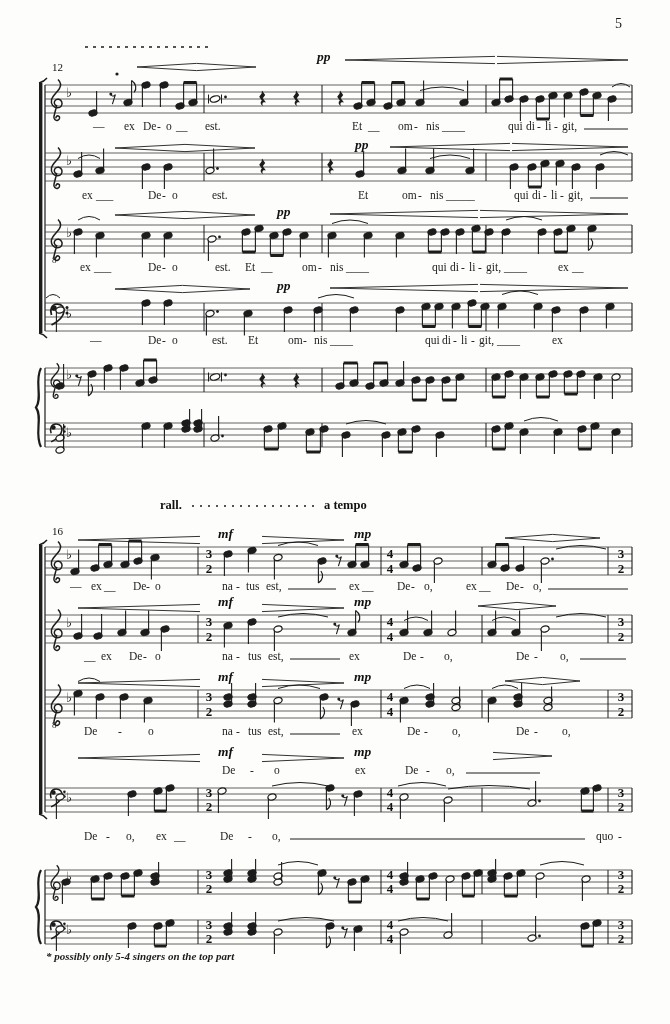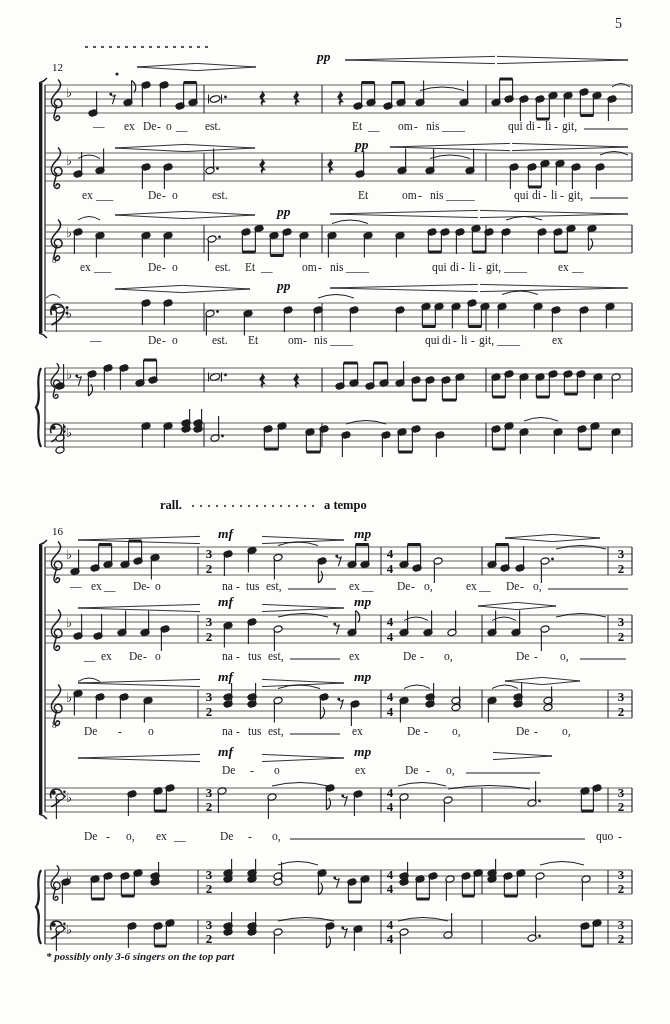--- a/index.html
+++ b/index.html
@@ -1166,14 +1166,14 @@
           <line x1="535.6" y1="936.5" x2="535.6" y2="916" stroke="#1c1c1c" stroke-width="1.1"></line>
           <circle cx="539.5" cy="936" r="1.4" fill="#1c1c1c"></circle>
           <ellipse cx="585" cy="926" rx="4.2" ry="3" transform="rotate(-16 585 926)" fill="#1c1c1c" stroke="#1c1c1c" stroke-width="1"></ellipse>
           <ellipse cx="597" cy="923" rx="4.2" ry="3" transform="rotate(-16 597 923)" fill="#1c1c1c" stroke="#1c1c1c" stroke-width="1"></ellipse>
           <line x1="581.4" y1="926" x2="581.4" y2="946" stroke="#1c1c1c" stroke-width="1.1"></line>
           <line x1="593.4" y1="923" x2="593.4" y2="946" stroke="#1c1c1c" stroke-width="1.1"></line>
           <line x1="581.4" y1="946" x2="593.4" y2="946" stroke="#1c1c1c" stroke-width="3"></line>
         </g>
       </g>
     </svg>
-  <div class="footnote">* possibly only 3-6 singers on the top part</div>
+  <div class="footnote">* possibly only 5-4 singers on the top part</div>
 </div>
 
 </body></html>

